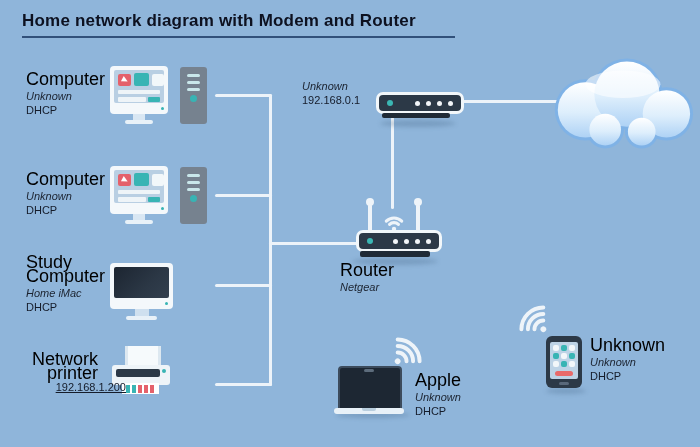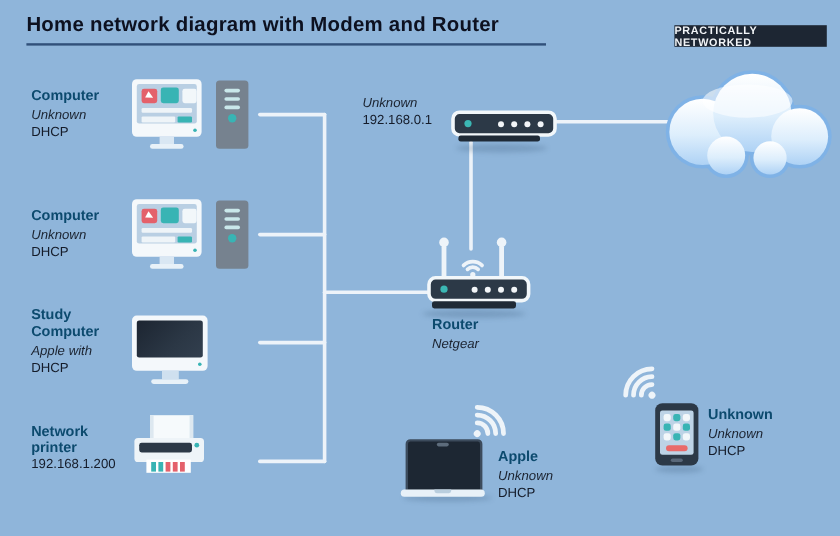--- a/index.html
+++ b/index.html
@@ -15,24 +15,24 @@
   .brand-badge{position:absolute;left:562px;top:21px;width:127px;height:18px;
          background:#1d2633;color:#f2f5f8;font-size:9px;font-weight:bold;
          letter-spacing:.6px;display:flex;align-items:center;justify-content:center;
          z-index:5;}
 
   
   .line{position:absolute;background:#edf3f9;border-radius:2px;z-index:1;}
 
   
   .dev-label{position:absolute;z-index:4;color:#10141f;width:84px;}
-  .dev-name{font-weight:bold;font-size:12px;line-height:14px;color:#0c4a6e;}
+  .dev-name{font-weight:normal;font-size:18px;line-height:14px;color:#000000;}
   .dev-detail{font-style:italic;font-size:11px;line-height:13px;margin-top:4px;color:#1b2330;}
   .dev-address{font-size:11px;line-height:13px;margin-top:1px;color:#151c2a;}
-  .wide{width:100px;}
+  .wide{width:100px;text-align:right;}
 
   
   .icon{position:absolute;z-index:3;}
   .shadow{position:absolute;background:rgba(42,72,104,.22);border-radius:50%;
           filter:blur(2px);z-index:2;}
 
   
   .monitor{position:absolute;left:0;top:0;width:58px;height:48px;background:#f4f8fb;
            border-radius:4px;}
   .screen{position:absolute;left:4px;top:4px;width:50px;height:33px;background:#b9cfe3;
@@ -117,21 +117,20 @@
 
   .wifi{position:absolute;z-index:2;}
 </style>
 </head>
 <body>
 
 <div class="canvas">
 
   <div class="title">Home network diagram with Modem and Router</div>
   <div class="title-underline"></div>
-  <div class="brand-badge">PRACTICALLY NETWORKED</div>
 
   <div class="line" style="left:215px;top:94px;width:57px;height:3px;"></div>
   <div class="line" style="left:215px;top:194px;width:57px;height:3px;"></div>
   <div class="line" style="left:215px;top:284px;width:57px;height:3px;"></div>
   <div class="line" style="left:215px;top:383px;width:57px;height:3px;"></div>
   <div class="line" style="left:269px;top:94px;width:3px;height:292px;"></div>
   <div class="line" style="left:269px;top:242px;width:89px;height:3px;"></div>
   <div class="line" style="left:391px;top:117px;width:3px;height:92px;"></div>
   <div class="line" style="left:455px;top:100px;width:112px;height:3px;"></div>
 
@@ -140,26 +139,26 @@
     <div class="dev-detail">Unknown</div>
     <div class="dev-address">DHCP</div>
   </div>
   <div class="dev-label" style="left:26px;top:172px;">
     <div class="dev-name">Computer</div>
     <div class="dev-detail">Unknown</div>
     <div class="dev-address">DHCP</div>
   </div>
   <div class="dev-label" style="left:26px;top:255px;width:72px;">
     <div class="dev-name">Study Computer</div>
-    <div class="dev-detail">Apple with</div>
+    <div class="dev-detail">Home iMac</div>
     <div class="dev-address">DHCP</div>
   </div>
   <div class="dev-label wide" style="left:26px;top:352px;width:72px;">
     <div class="dev-name">Network printer</div>
-    <div class="dev-address" style="width:100px;">192.168.1.200</div>
+    <div class="dev-address" style="width:100px;text-decoration:underline;">192.168.1.200</div>
   </div>
 
   <div class="icon" style="left:110px;top:66px;width:100px;height:60px;">
     <div class="monitor">
       <div class="screen">
         <div class="sq red">
             <i class="cursor"></i>
           </div>
         <div class="sq tealsq"></div>
         <div class="sq whitesq"></div>
@@ -252,21 +251,21 @@
   </svg>
   <div class="shadow" style="left:352px;top:258px;width:86px;height:7px;"></div>
   <div class="net-box" style="left:356px;top:230px;width:64px;height:16px;">
     <span class="led teal"></span>
     <span class="led white first"></span>
     <span class="led white"></span>
     <span class="led white"></span>
     <span class="led white"></span>
   </div>
   <div class="net-base" style="left:360px;top:251px;width:70px;height:6px;"></div>
-  <div class="dev-label" style="left:360px;top:263px;width:100px;">
+  <div class="dev-label" style="left:340px;top:263px;width:100px;">
     <div class="dev-name">Router</div>
     <div class="dev-detail">Netgear</div>
   </div>
 
   <svg class="icon" style="left:540px;top:50px;z-index:2;" width="158" height="104" viewBox="0 0 160 104">
     <defs>
       <linearGradient id="cg" x1="0" y1="0" x2="0" y2="1">
         <stop offset="0" stop-color="#ffffff"></stop>
         <stop offset="0.55" stop-color="#ddeefc"></stop>
         <stop offset="1" stop-color="#aed2f5"></stop>

